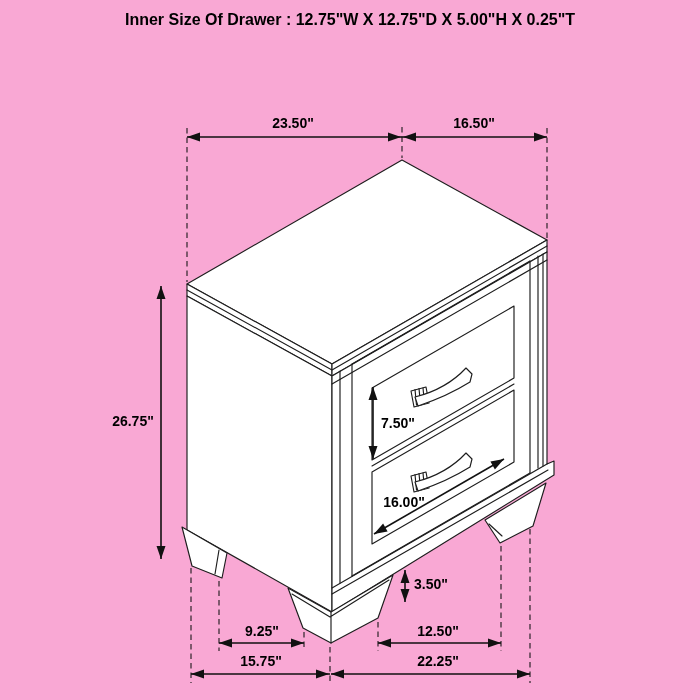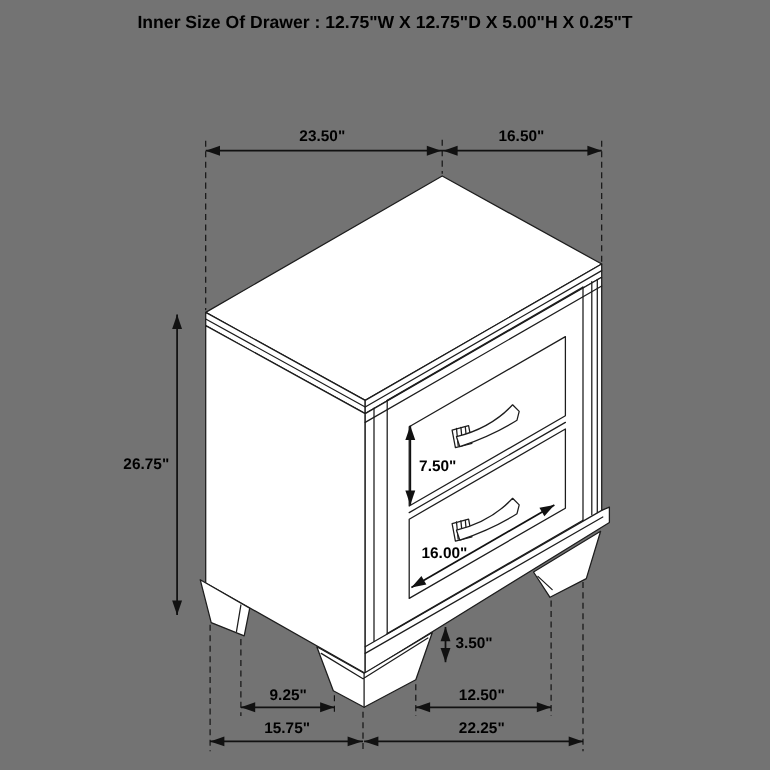--- a/index.html
+++ b/index.html
@@ -1,16 +1,16 @@
 <!DOCTYPE html>
 <html><head>
 <meta charset="utf-8">
 <style>
   html,body{margin:0;padding:0;background:#ffffff;}
-  .stage{position:relative;width:700px;height:700px;background:#737373;overflow:hidden;
+  .stage{position:relative;width:700px;height:700px;background:#f9a8d4;overflow:hidden;
          font-family:"Liberation Sans", sans-serif;}
   svg{position:absolute;left:0;top:0;}
   .draw{fill:none;stroke:#1d1d1d;stroke-width:1.15;stroke-linejoin:round;stroke-linecap:round;}
   .face{fill:#ffffff;stroke:#1d1d1d;stroke-width:1.15;stroke-linejoin:round;}
   .dimline{fill:none;stroke:#111111;stroke-width:1.6;stroke-linecap:butt;}
   .ext{fill:none;stroke:#111111;stroke-width:1.05;stroke-dasharray:5.5 4;}
   .arr{fill:#111111;stroke:none;}
   text{fill:#000000;font-weight:bold;}
   .title-t{font-size:16px;}
   .dim-t{font-size:14px;}

